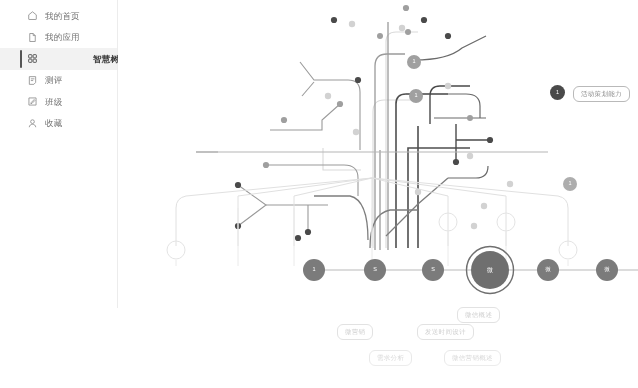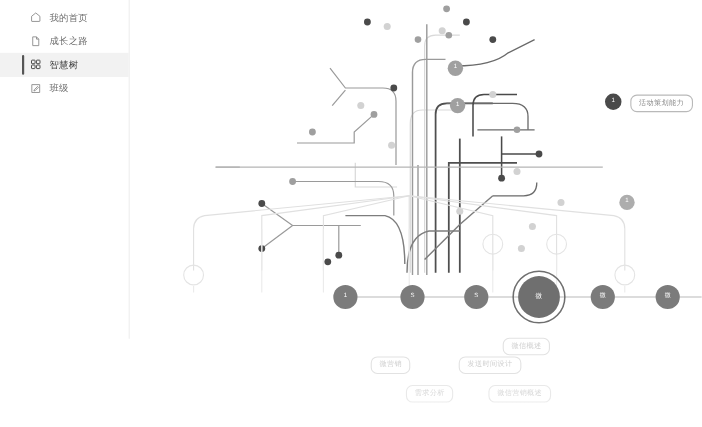--- a/index.html
+++ b/index.html
@@ -57,21 +57,22 @@
     color: #6f6f6f;
     letter-spacing: 0.2px;
     line-height: 1;
     white-space: nowrap;
   }
   .nav-item.active {
     background: #f2f2f2;
   }
   .nav-item.active .nav-label {
     color: #3b3b3b;
-    font-weight: normal;
+    font-weight: bold;
+    margin-left: 48px;
   }
   .nav-item.active .nav-icon { color: #4a4a4a; }
   .nav-item.active::before {
     content: "";
     position: absolute;
     left: 20px;
     top: 2px;
     bottom: 2px;
     width: 1.6px;
     background: #555555;
@@ -167,48 +168,66 @@
       <span class="nav-label">我的首页</span>
     </div>
 
     <div class="nav-item">
       <span class="nav-icon">
         <svg width="11" height="11" viewBox="0 0 16 16" fill="none" stroke="currentColor" stroke-width="1.2">
           <path d="M4 2.2h5l3 3v8.6H4z"></path>
           <path d="M9 2.2v3h3"></path>
         </svg>
       </span>
-      <span class="nav-label">成长之路</span>
+      <span class="nav-label">我的应用</span>
     </div>
 
     <div class="nav-item active">
       <span class="nav-icon">
         <svg width="11" height="11" viewBox="0 0 16 16" fill="none" stroke="currentColor" stroke-width="1.3">
           <rect x="2.4" y="2.4" width="4.7" height="4.7" rx="0.8"></rect>
           <rect x="8.9" y="2.4" width="4.7" height="4.7" rx="0.8"></rect>
           <rect x="2.4" y="8.9" width="4.7" height="4.7" rx="0.8"></rect>
           <rect x="8.9" y="8.9" width="4.7" height="4.7" rx="0.8"></rect>
         </svg>
       </span>
       <span class="nav-label">智慧树</span>
     </div>
 
+    <div class="nav-item">
+      <span class="nav-icon">
+        <svg width="11" height="11" viewBox="0 0 16 16" fill="none" stroke="currentColor" stroke-width="1.2">
+          <path d="M3.4 2.4h9.2v8.4l-2.6 2.8H3.4z"></path>
+          <path d="M5.6 5.6h5.2M5.6 8.1h3.4"></path>
+        </svg>
+      </span>
+      <span class="nav-label">测评</span>
+    </div>
 
 
     <div class="nav-item">
       <span class="nav-icon">
         <svg width="11" height="11" viewBox="0 0 16 16" fill="none" stroke="currentColor" stroke-width="1.2">
           <path d="M2.8 2.8h10.4v10.4H2.8z"></path>
           <path d="M10.4 5.2L6.2 9.4l-.6 1.8 1.8-.6 4.2-4.2z"></path>
         </svg>
       </span>
       <span class="nav-label">班级</span>
     </div>
 
 
+    <div class="nav-item">
+      <span class="nav-icon">
+        <svg width="11" height="11" viewBox="0 0 16 16" fill="none" stroke="currentColor" stroke-width="1.2">
+          <circle cx="8" cy="5.3" r="2.7"></circle>
+          <path d="M3.3 13.4c0-2.6 2.1-4.2 4.7-4.2s4.7 1.6 4.7 4.2"></path>
+        </svg>
+      </span>
+      <span class="nav-label">收藏</span>
+    </div>
 
 
 
   </nav>
 
   <section id="canvas">
 
     <svg id="tree-svg" width="520" height="388" viewBox="0 0 520 388">
 
       <g fill="none" stroke="#d9d9d9" stroke-width="1.1">

